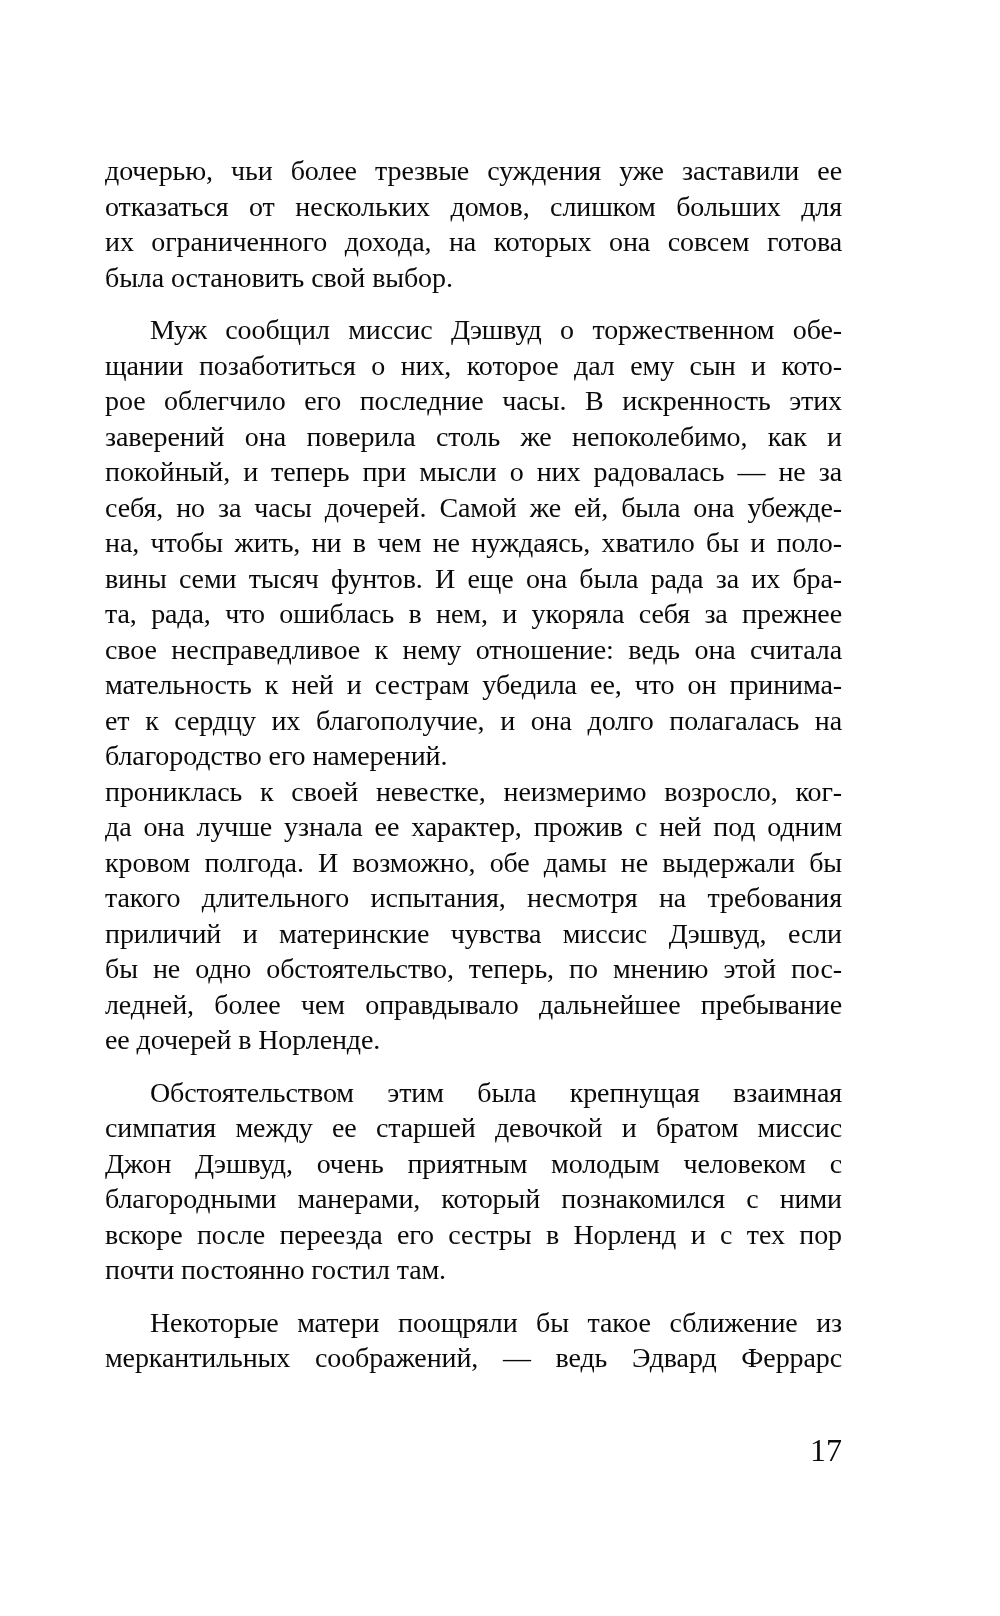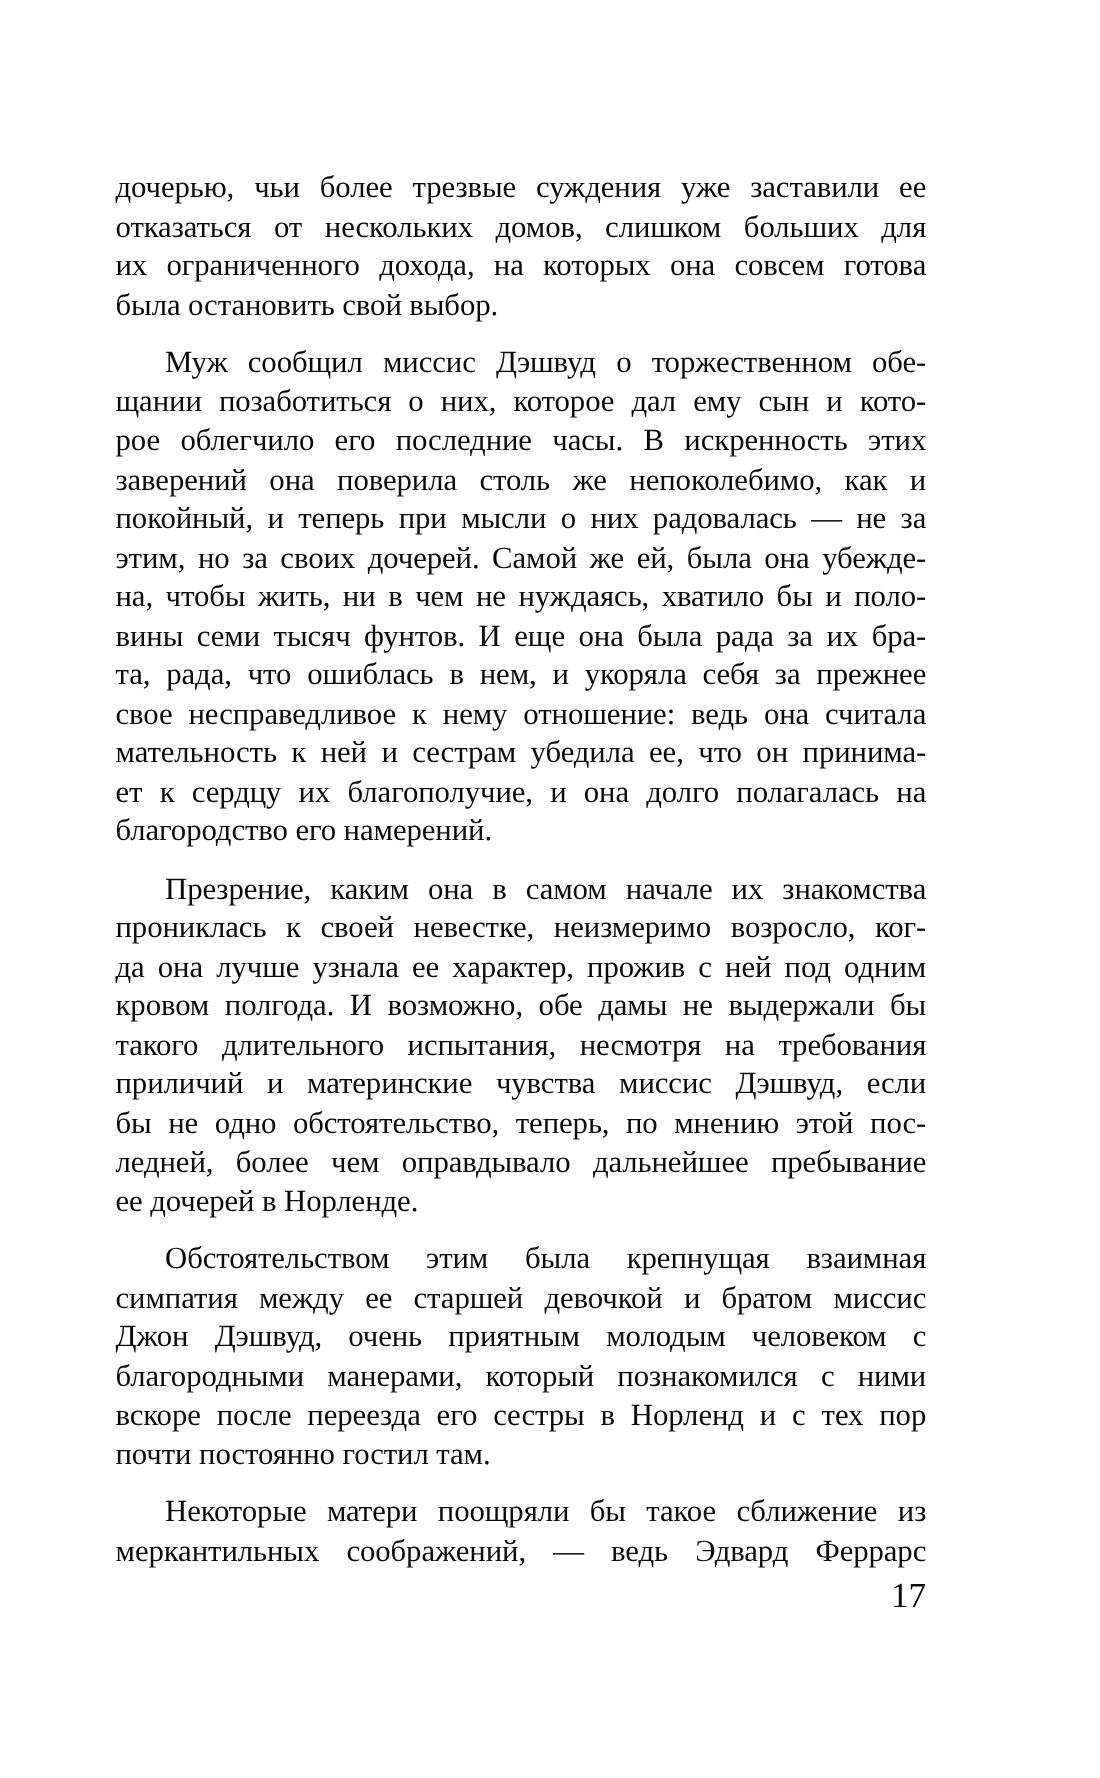--- a/index.html
+++ b/index.html
@@ -64,31 +64,30 @@
         <div class="text-line">отказаться от нескольких домов, слишком больших для</div>
         <div class="text-line">их ограниченного дохода, на которых она совсем готова</div>
         <div class="text-line last-line">была остановить свой выбор.</div>
       </div>
       <div class="paragraph">
         <div class="text-line first-line">Муж сообщил миссис Дэшвуд о торжественном обе-</div>
         <div class="text-line">щании позаботиться о них, которое дал ему сын и кото-</div>
         <div class="text-line">рое облегчило его последние часы. В искренность этих</div>
         <div class="text-line">заверений она поверила столь же непоколебимо, как и</div>
         <div class="text-line">покойный, и теперь при мысли о них радовалась — не за</div>
-        <div class="text-line">этим, но за своих дочерей. Самой же ей, была она убежде-</div>
+        <div class="text-line">себя, но за часы дочерей. Самой же ей, была она убежде-</div>
         <div class="text-line">на, чтобы жить, ни в чем не нуждаясь, хватило бы и поло-</div>
         <div class="text-line">вины семи тысяч фунтов. И еще она была рада за их бра-</div>
         <div class="text-line">та, рада, что ошиблась в нем, и укоряла себя за прежнее</div>
         <div class="text-line">свое несправедливое к нему отношение: ведь она считала</div>
         <div class="text-line">мательность к ней и сестрам убедила ее, что он принима-</div>
         <div class="text-line">ет к сердцу их благополучие, и она долго полагалась на</div>
         <div class="text-line last-line">благородство его намерений.</div>
       </div>
       <div class="paragraph">
-        <div class="text-line first-line">Презрение, каким она в самом начале их знакомства</div>
         <div class="text-line">прониклась к своей невестке, неизмеримо возросло, ког-</div>
         <div class="text-line">да она лучше узнала ее характер, прожив с ней под одним</div>
         <div class="text-line">кровом полгода. И возможно, обе дамы не выдержали бы</div>
         <div class="text-line">такого длительного испытания, несмотря на требования</div>
         <div class="text-line">приличий и материнские чувства миссис Дэшвуд, если</div>
         <div class="text-line">бы не одно обстоятельство, теперь, по мнению этой пос-</div>
         <div class="text-line">ледней, более чем оправдывало дальнейшее пребывание</div>
         <div class="text-line last-line">ее дочерей в Норленде.</div>
       </div>
       <div class="paragraph">

